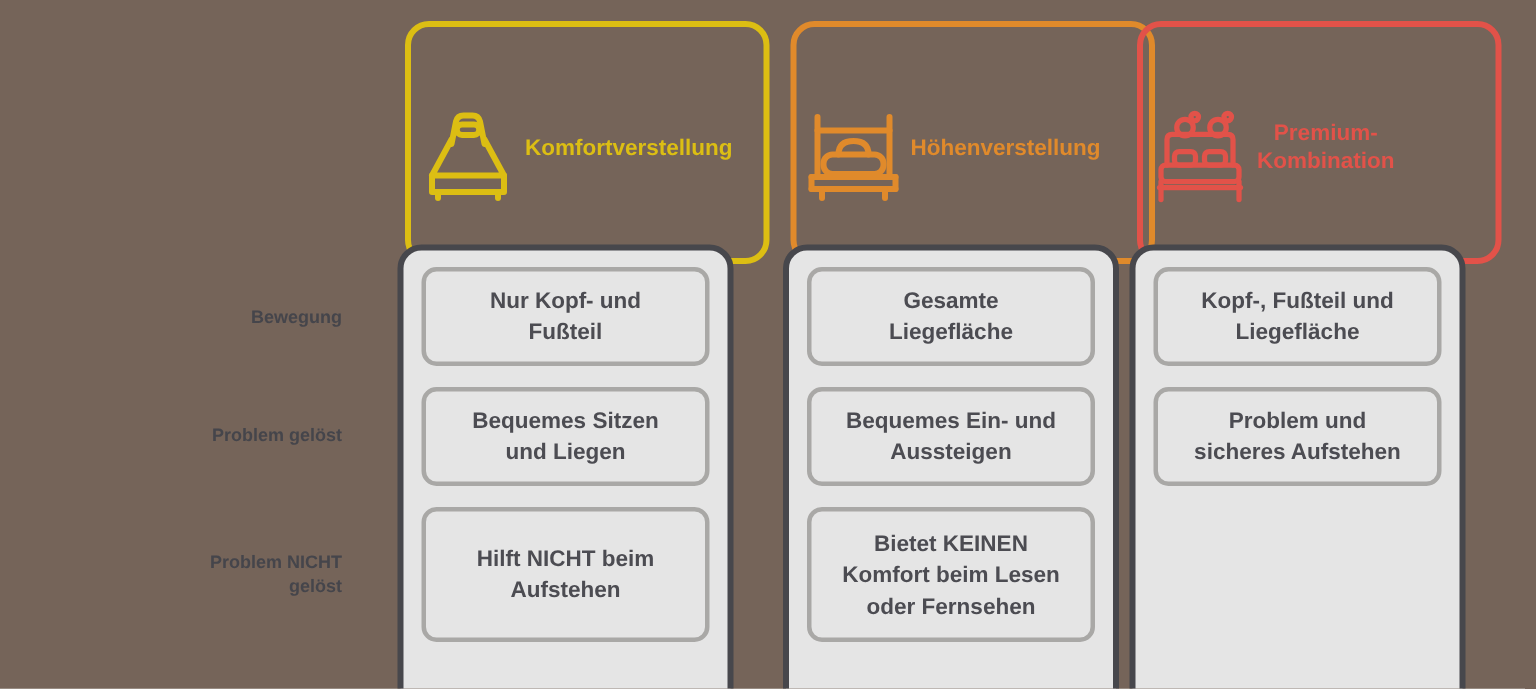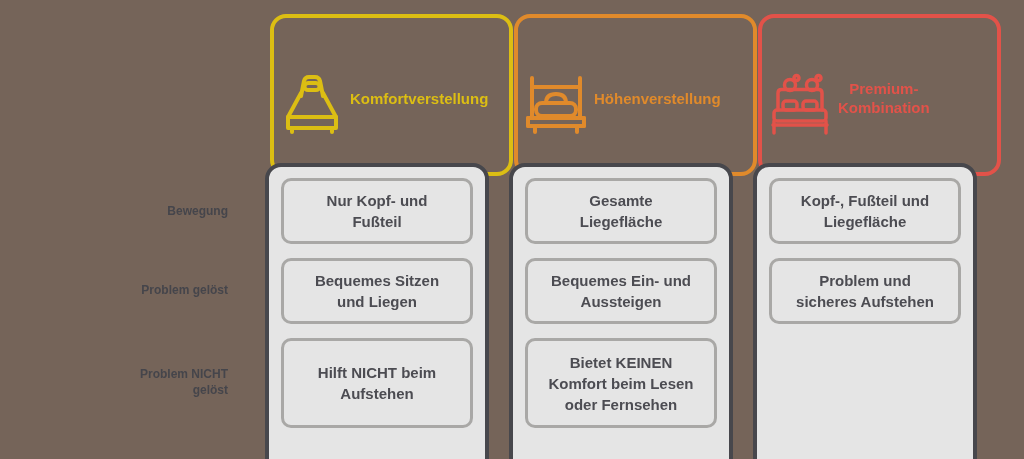--- a/index.html
+++ b/index.html
@@ -22,21 +22,21 @@
     transform:translateY(-50%);
     white-space:pre-line;
   }
   .rl-1 { top:212px; }
   .rl-2 { top:291px; }
   .rl-3 { top:383px; }
 
   
   .column { position:absolute; top:0; width:224px; height:459px; }
   .col-1 { left:265px; }
-  .col-2 { left:509px; }
+  .col-2 { left:522px; }
   .col-3 { left:753px; }
 
   .card-header {
     position:absolute;
     left:5px; top:14px;
     width:243px; height:162px;
     box-sizing:border-box;
     border:4px solid var(--accent);
     border-radius:16px;
     color:var(--accent);

